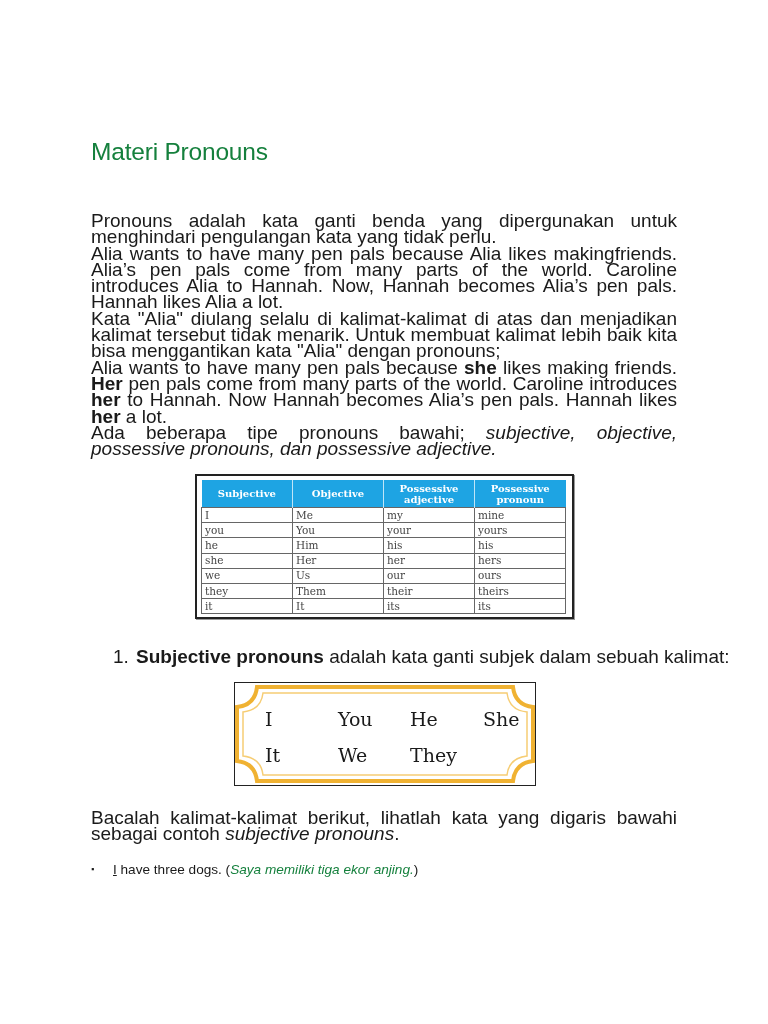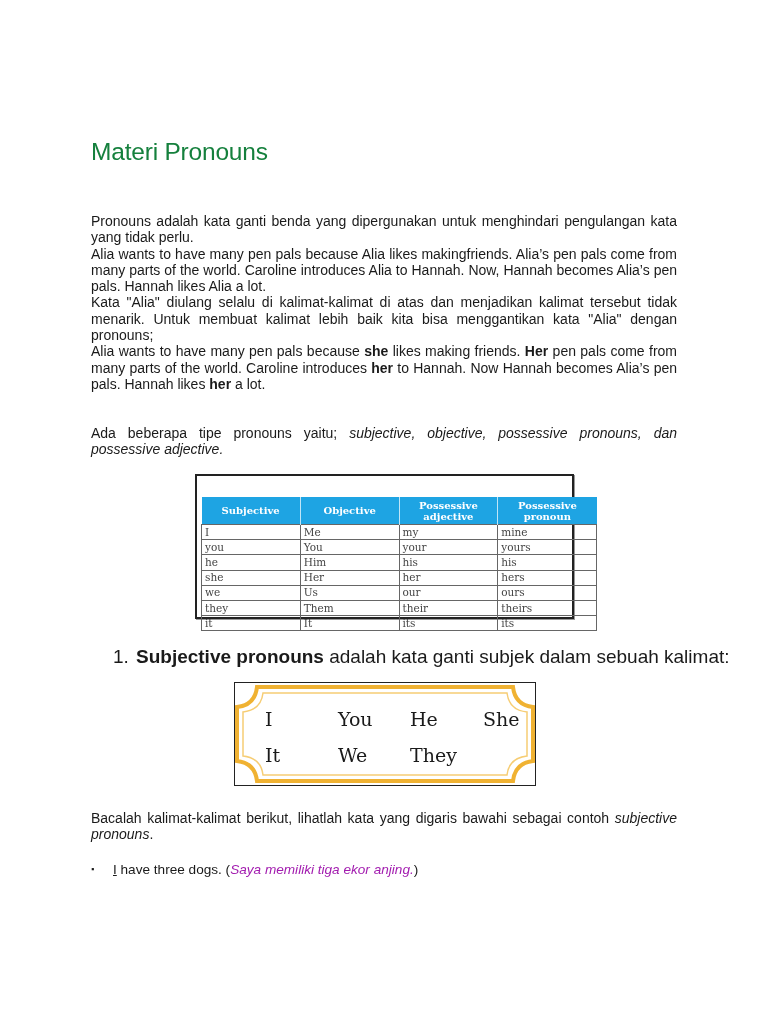--- a/index.html
+++ b/index.html
@@ -1,64 +1,64 @@
 <!DOCTYPE html>
 <html><head>
 <meta charset="utf-8">
 <style>
   html, body { margin: 0; padding: 0; background: #ffffff; }
   body { width: 768px; height: 1024px; position: relative; overflow: hidden;
          font-family: "Liberation Sans", sans-serif; color: #1a1a1a; }
   .page { position: absolute; left: 91px; top: 0; width: 586px; }
   h1 { position: absolute; top: 138px; left: 0; margin: 0; font-weight: normal;
        font-size: 24.5px; letter-spacing: -0.2px; color: #15803d; white-space: nowrap; }
-  .para { position: absolute; left: 0; width: 586px; font-size: 14px; line-height: 16.3px;
+  .para { position: absolute; left: 0; width: 586px; font-size: 19px; line-height: 16.3px;
           text-align: justify; margin: 0; }
   .para p { margin: 0; }
   .b { font-weight: bold; }
   .i { font-style: italic; }
   .p1 { top: 213px; }
   .p2 { top: 425px; }
   .tbl-wrap { position: absolute; left: 104px; top: 474px; width: 375px; height: 141px;
               border: 2px solid #222; box-shadow: 1px 1px 0 #999; background: #fff; }
-  table.pro { position: absolute; left: 4px; top: 21px; width: 396px; border-collapse: collapse;
+  table.pro { position: absolute; left: 4px; top: 4px; width: 365px; border-collapse: collapse;
               font-family: "DejaVu Serif", serif; font-size: 10px; color: #444; }
   table.pro th { background: #1ea4e3; color: #fff; font-weight: bold; height: 27px;
                  font-size: 10px; line-height: 11px; padding: 0 2px; border-right: 1px solid #bfe5f7; }
   table.pro th:last-child { border-right: none; }
   table.pro td { height: 14.2px; line-height: 13px; padding: 0 3px; border: 1px solid #666;
                  font-size: 10.5px; }
   .list1 { position: absolute; left: 22px; top: 646px; font-size: 19px; white-space: nowrap; }
   .list1 .num { display: inline-block; width: 23px; }
   .frame-box { position: absolute; left: 143px; top: 682px; width: 300px; height: 102px;
                border: 1.5px solid #222; background: #fff; }
   .frame-svg { position: absolute; left: 0; top: 0; }
   .frame-word { position: absolute; font-family: "DejaVu Serif", serif; font-size: 19px; color: #1a1a1a; }
   .p3 { top: 810px; }
   .bullet { position: absolute; left: 0; top: 862px; font-size: 13.6px; white-space: nowrap; }
   .bullet .dot { display: inline-block; width: 22px; font-size: 9px; vertical-align: 2px; }
   .u { text-decoration: underline; }
-  .tr { color: #a21caf; font-style: italic; }
+  .tr { color: #15803d; font-style: italic; }
 </style>
 </head>
 <body>
 
 <div class="page">
 
   <h1>Materi Pronouns</h1>
 
   <div class="para p1">
     <p>Pronouns adalah kata ganti benda yang dipergunakan untuk menghindari pengulangan kata yang tidak perlu.</p>
     <p>Alia wants to have many pen pals because Alia likes makingfriends. Alia’s pen pals come from many parts of the world. Caroline introduces Alia to Hannah. Now, Hannah becomes Alia’s pen pals. Hannah likes Alia a lot.</p>
     <p>Kata "Alia" diulang selalu di kalimat-kalimat di atas dan menjadikan kalimat tersebut tidak menarik. Untuk membuat kalimat lebih baik kita bisa menggantikan kata "Alia" dengan pronouns;</p>
     <p><span>Alia wants to have many pen pals because </span><span class="b">she</span><span> likes making friends. </span><span class="b">Her</span><span> pen pals come from many parts of the world. Caroline introduces </span><span class="b">her</span><span> to Hannah. Now Hannah becomes Alia’s pen pals. Hannah likes </span><span class="b">her</span><span> a lot.</span></p>
   </div>
 
   <div class="para p2">
-    <p><span>Ada beberapa tipe pronouns yaitu; </span><span class="i">subjective, objective, possessive pronouns, dan possessive adjective.</span></p>
+    <p><span>Ada beberapa tipe pronouns bawahi; </span><span class="i">subjective, objective, possessive pronouns, dan possessive adjective.</span></p>
   </div>
 
   <div class="tbl-wrap">
     <table class="pro">
       <thead>
         <tr>
           <th style="width:25%">Subjective</th>
           <th style="width:25%">Objective</th>
           <th style="width:25%">Possessive adjective</th>
           <th style="width:25%">Possessive pronoun</th>

